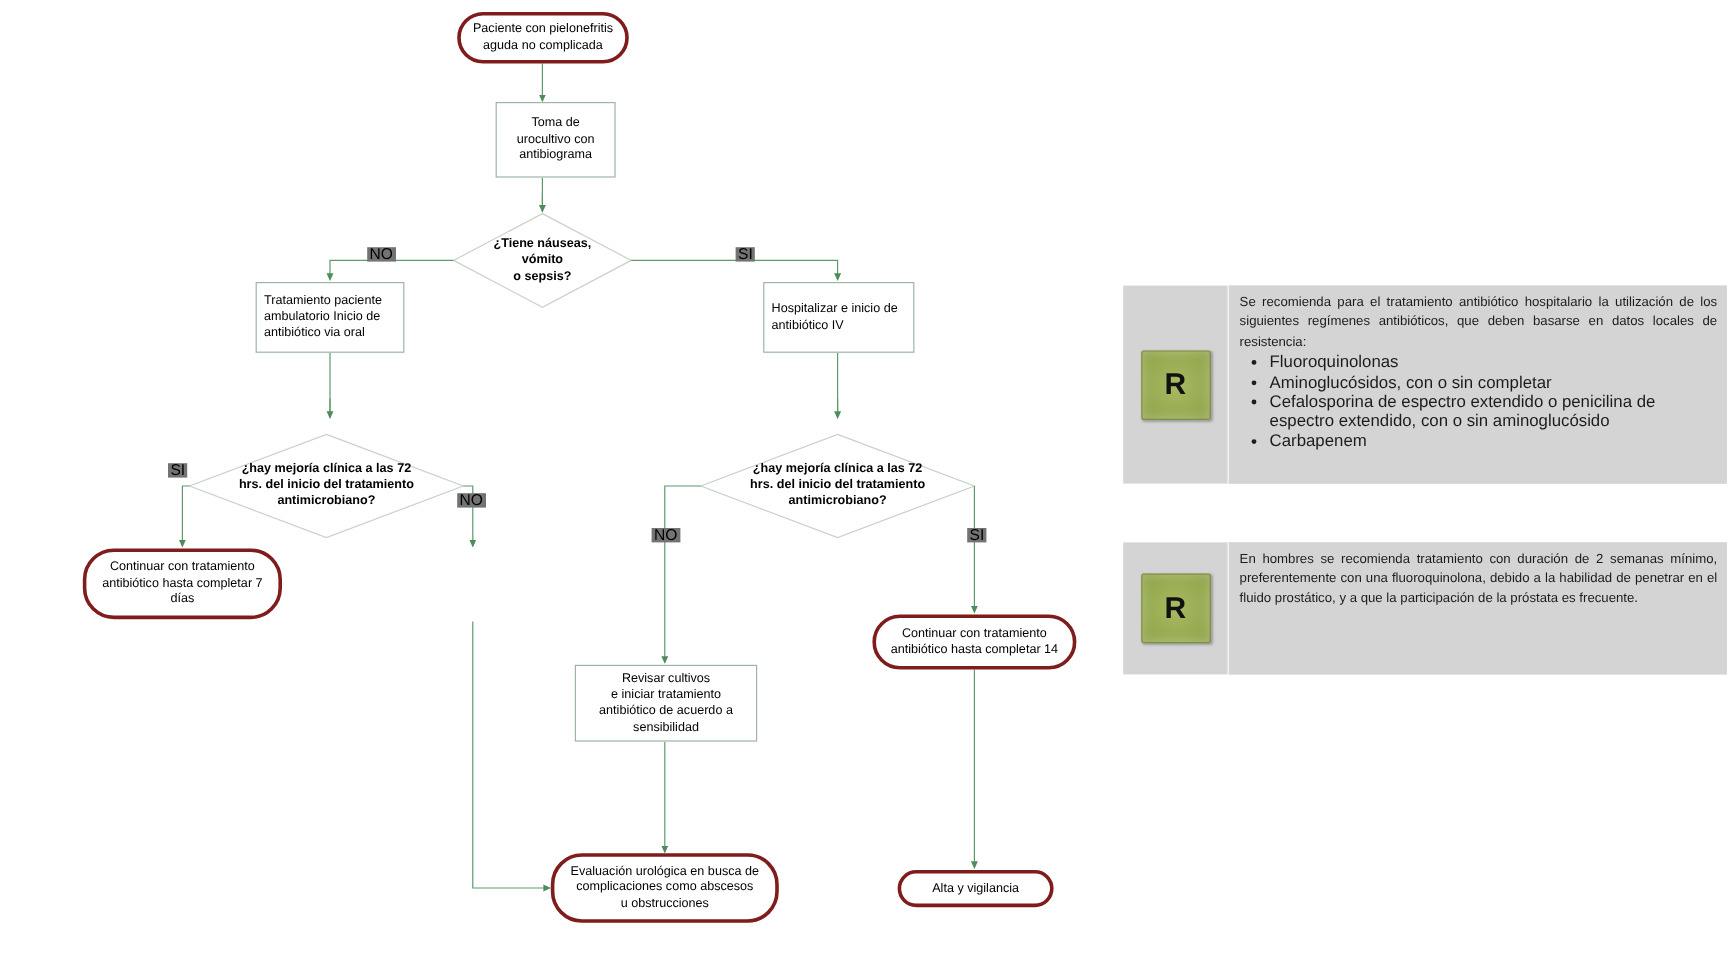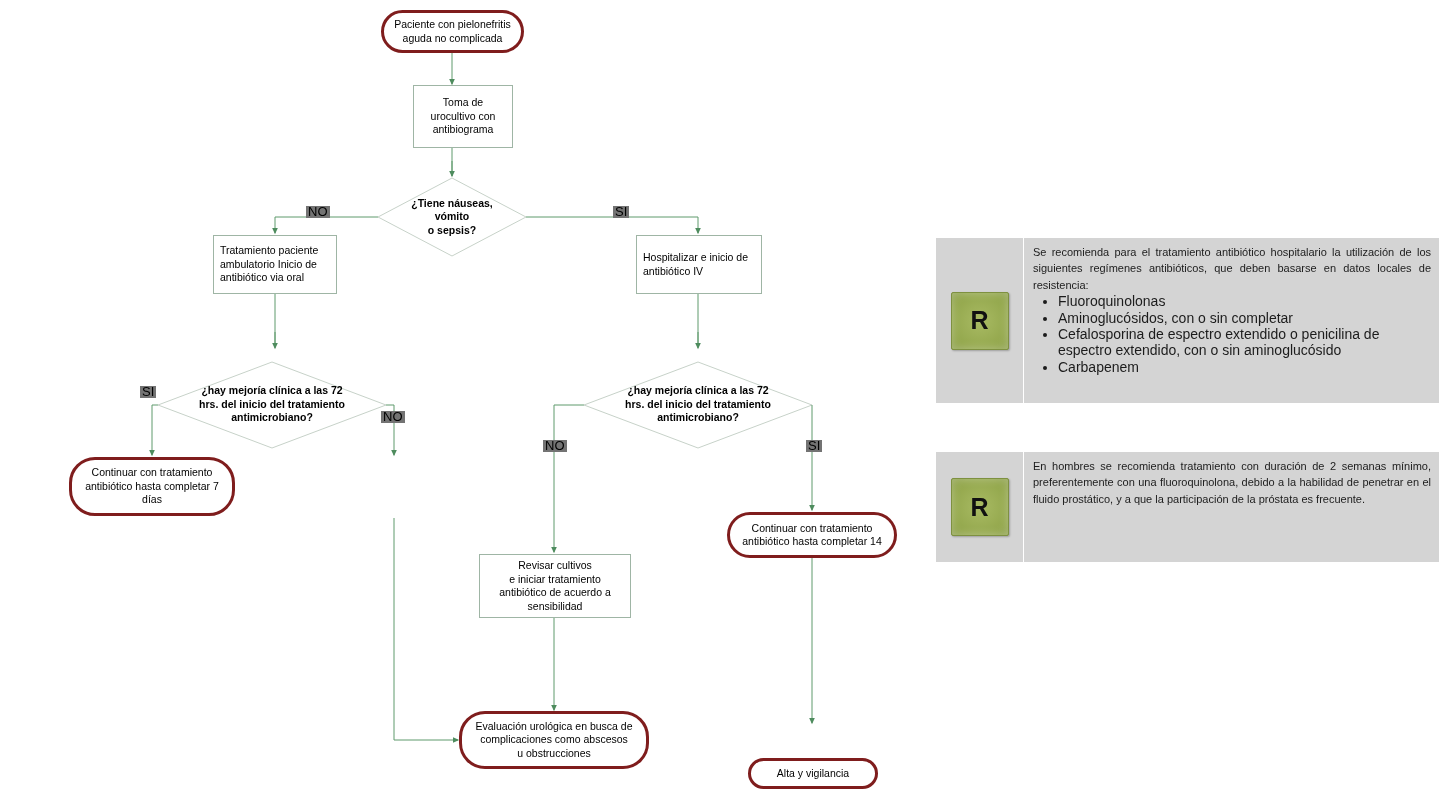--- a/index.html
+++ b/index.html
@@ -246,21 +246,21 @@
     <span class="txt">Continuar con tratamiento
 antibiótico hasta completar 14</span>
   </div>
 
   <div class="node terminator" style="left:459px; top:711px; width:190px; height:58px;">
     <span class="txt">Evaluación urológica en busca de
 complicaciones como abscesos
 u obstrucciones</span>
   </div>
 
-  <div class="node terminator" style="left:748px; top:725px; width:130px; height:31px;margin-top:33px;">
+  <div class="node terminator" style="left:748px; top:725px; width:130px; height:31px;">
     <span class="txt">Alta y vigilancia</span>
   </div>
 
   <div class="edge-label" style="left:306px; top:206px;">NO</div>
   <div class="edge-label" style="left:613px; top:206px;">SI</div>
   <div class="edge-label" style="left:140px; top:386px;">SI</div>
   <div class="edge-label" style="left:381px; top:411px;">NO</div>
   <div class="edge-label" style="left:543px; top:440px;">NO</div>
   <div class="edge-label" style="left:806px; top:440px;">SI</div>
 

